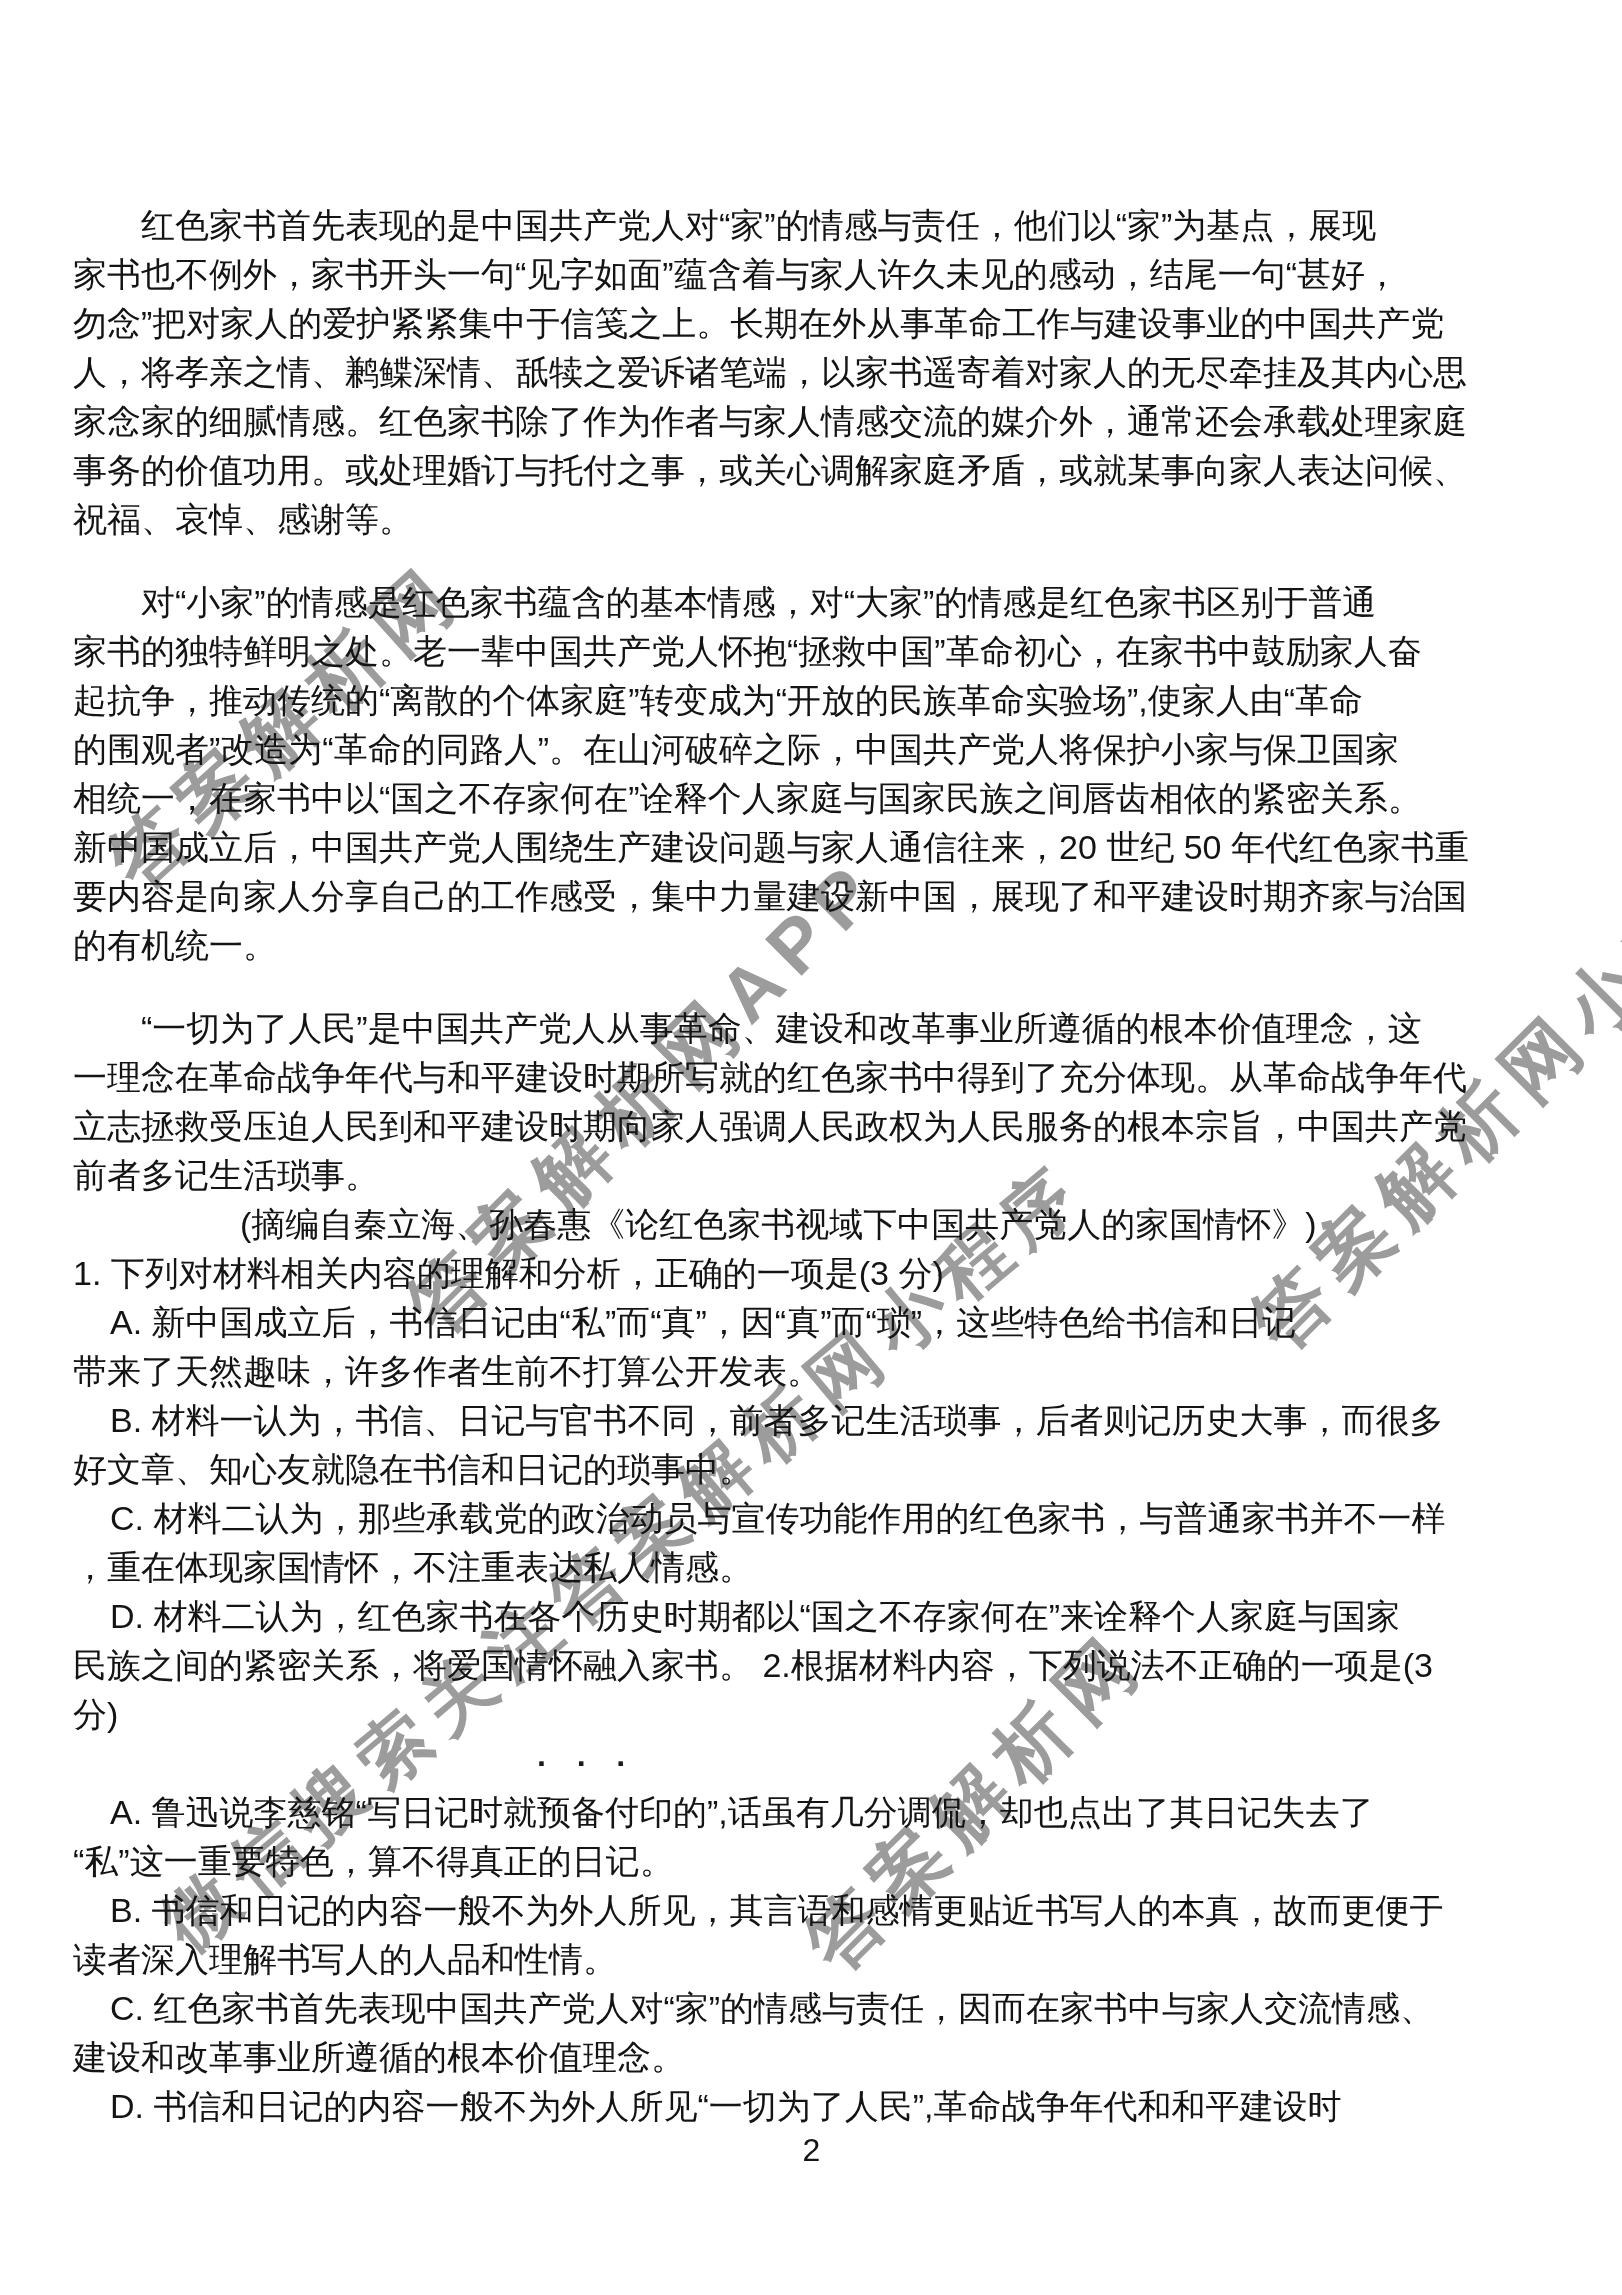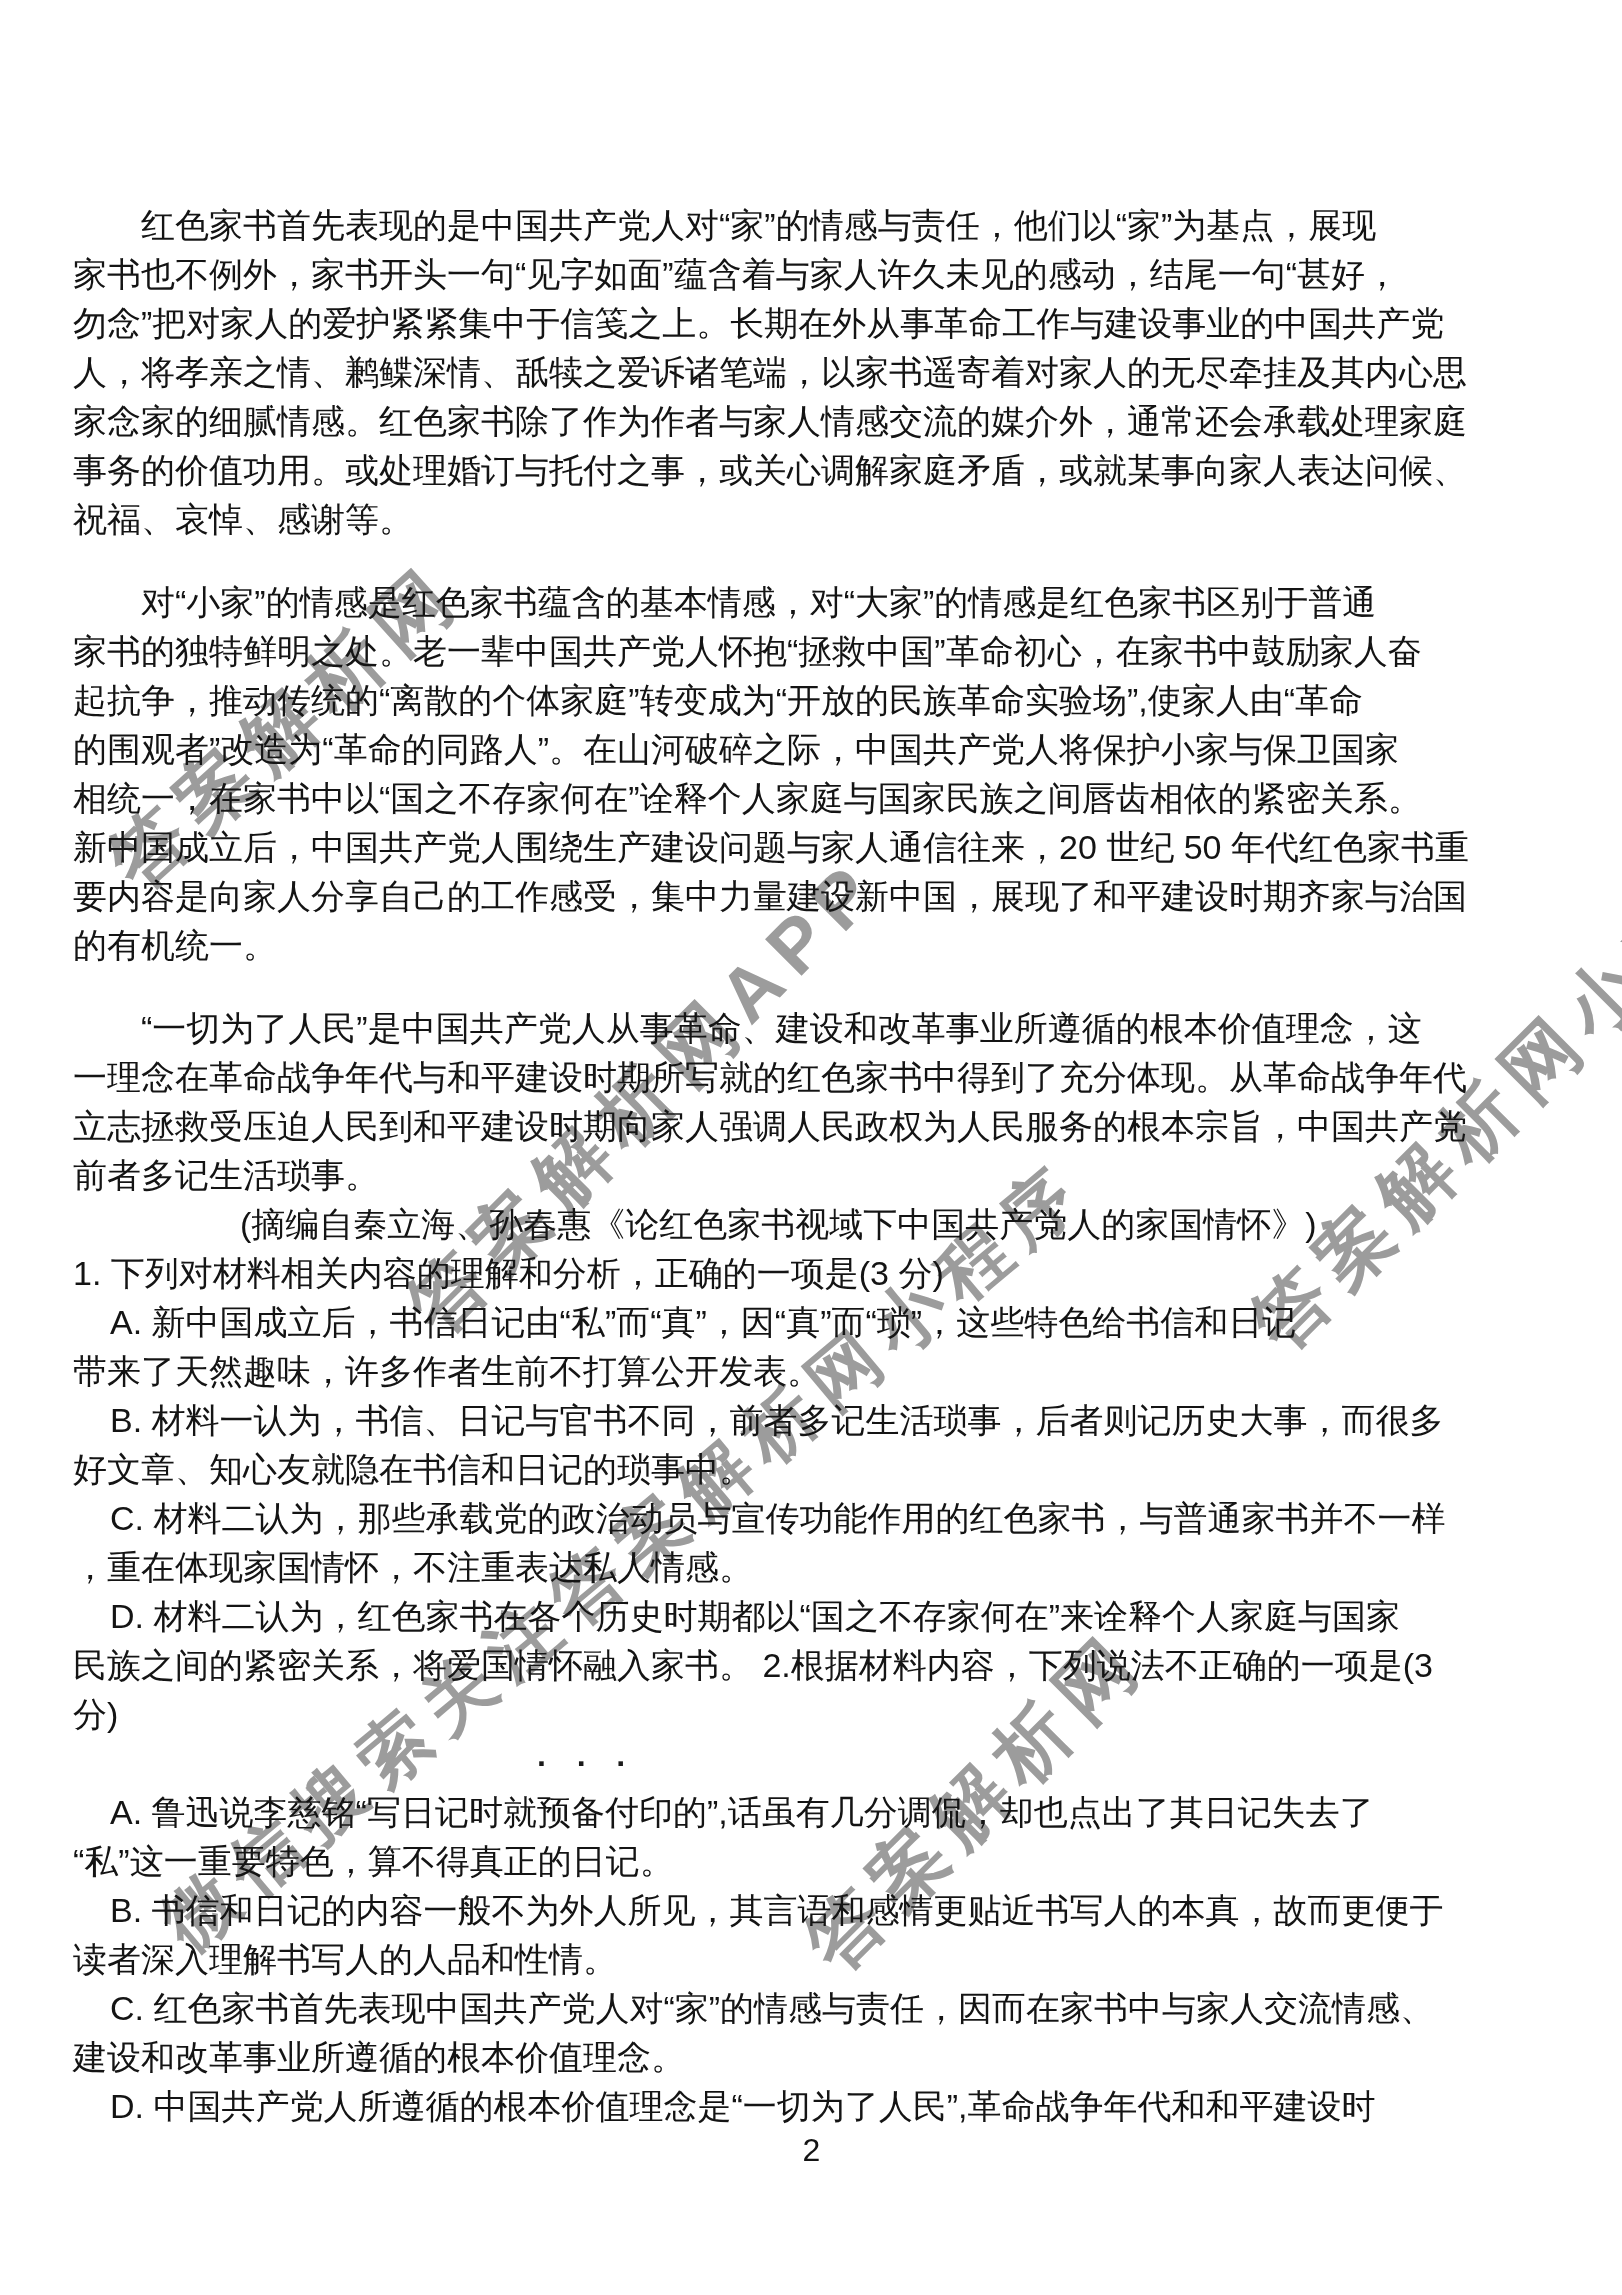--- a/index.html
+++ b/index.html
@@ -90,17 +90,17 @@
       <div class="ln option">D. 材料二认为，红色家书在各个历史时期都以“国之不存家何在”来诠释个人家庭与国家</div>
       <div class="ln body">民族之间的紧密关系，将爱国情怀融入家书。 2.根据材料内容，下列说法不正确的一项是(3</div>
       <div class="ln body">分)</div>
       <div class="ln dots">···</div>
       <div class="ln option">A. 鲁迅说李慈铭“写日记时就预备付印的”,话虽有几分调侃，却也点出了其日记失去了</div>
       <div class="ln body">“私”这一重要特色，算不得真正的日记。</div>
       <div class="ln option">B. 书信和日记的内容一般不为外人所见，其言语和感情更贴近书写人的本真，故而更便于</div>
       <div class="ln body">读者深入理解书写人的人品和性情。</div>
       <div class="ln option">C. 红色家书首先表现中国共产党人对“家”的情感与责任，因而在家书中与家人交流情感、</div>
       <div class="ln body">建设和改革事业所遵循的根本价值理念。</div>
-      <div class="ln option">D. 中国共产党人所遵循的根本价值理念是“一切为了人民”,革命战争年代和和平建设时</div>
+      <div class="ln option">D. 书信和日记的内容一般不为外人所见“一切为了人民”,革命战争年代和和平建设时</div>
     </div>
   <div class="page-number">2</div>
 </div>
 
 
 </body></html>

